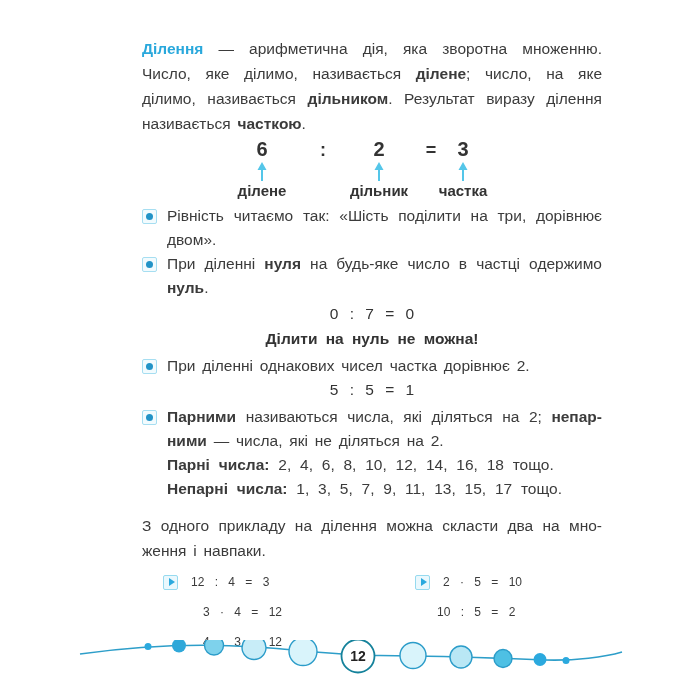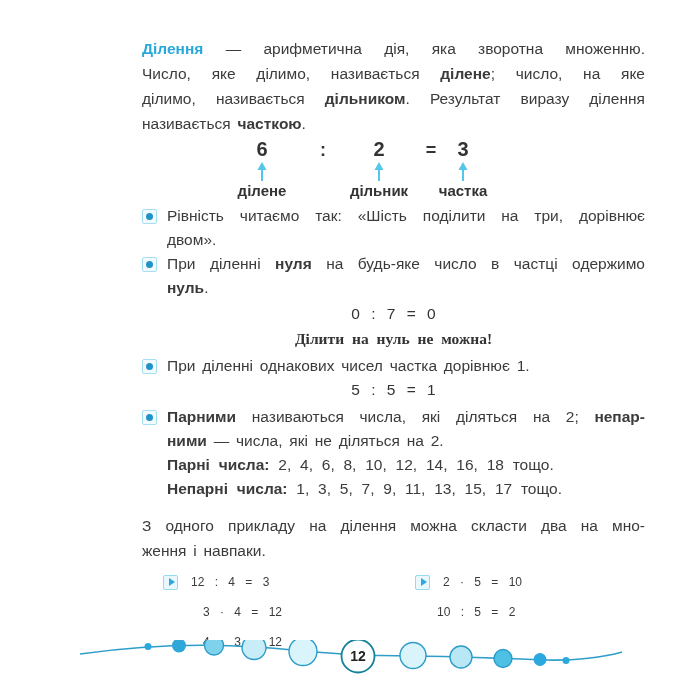--- a/index.html
+++ b/index.html
@@ -2,42 +2,42 @@
 <html><head>
 <meta charset="utf-8">
 <style>
   html,body{margin:0;padding:0;}
   body{
     width:700px;height:700px;position:relative;background:#ffffff;overflow:hidden;
     font-family:"Liberation Sans","DejaVu Sans",sans-serif;
     color:#3b3b3b;font-size:15.5px;
   }
   .page{padding-top:36px;}
-  .content{margin-left:142px;margin-right:55px;}
+  .content{margin-left:142px;margin-right:98px;}
   .b{font-weight:700;}
   .accent{color:#29a8dc;font-weight:700;}
   .tline{line-height:25px;word-spacing:2.5px;}
   .jfull{text-align:justify;text-align-last:justify;}
   
   .diagram{position:relative;height:64px;margin-top:2px;}
   .diagram .dnum{position:absolute;transform:translateX(-50%);font-weight:700;font-size:20px;top:0;line-height:22px;color:#333;}
   .diagram .dop{position:absolute;transform:translateX(-50%);font-weight:700;font-size:18px;top:1px;line-height:22px;color:#333;}
   .diagram .darrow{position:absolute;transform:translateX(-50%);top:24px;}
   .diagram .dlabel{position:absolute;transform:translateX(-50%);top:44px;font-weight:700;font-size:15px;color:#333;}
   
   .bullet{display:flex;margin:0;}
   .bullet .bicon{flex:0 0 13px;width:13px;height:13px;margin-top:5px;margin-right:10px;
     border:1px solid #a6def1;background:#f2fbfe;border-radius:2px;
     display:flex;align-items:center;justify-content:center;}
   .bullet .bicon .dot{width:7px;height:7px;border-radius:50%;background:#2293c7;}
   .bullet .btext{flex:1;min-width:0;}
   .bline{line-height:24px;word-spacing:2.5px;}
   .mt2{margin-top:2px;} .mt4{margin-top:4px;} .mt6{margin-top:6px;} .mt12{margin-top:12px;}
   .ceq{text-align:center;font-weight:400;line-height:19px;word-spacing:7px;color:#333;}
-  .warn{text-align:center;font-weight:700;line-height:19px;word-spacing:4px;color:#333;font-family:Liberation Serif, serif;}
+  .warn{text-align:center;font-weight:700;line-height:19px;word-spacing:4px;color:#333;}
   .numline{line-height:24px;word-spacing:4.5px;}
   
   .examples{display:flex;margin-left:163px;margin-top:4px;}
   .ex-col{width:252px;}
   .ex-col.c2{width:auto;}
   .ex-row{display:flex;align-items:center;height:30px;word-spacing:7px;color:#3b3b3b;font-size:12px;}
   .ex-row .play{flex:0 0 13px;width:13px;height:13px;margin-right:13px;
     border:1px solid #96daef;background:#eaf8fd;border-radius:2px;
     display:flex;align-items:center;justify-content:center;}
   .ex-row .play .tri{width:0;height:0;border-left:6px solid #2ba9de;border-top:4px solid transparent;border-bottom:4px solid transparent;margin-left:2px;}
@@ -109,21 +109,21 @@
     </div>
 
     <div class="ceq mt4">0 : 7 = 0</div>
     <div class="warn mt6">Ділити на нуль не можна!</div>
 
     <div class="bullet mt6">
       <span class="bicon">
           <span class="dot"></span>
         </span>
       <div class="btext">
-        <div class="bline">При діленні однакових чисел частка дорівнює 1.</div>
+        <div class="bline">При діленні однакових чисел частка дорівнює 2.</div>
       </div>
     </div>
 
     <div class="ceq mt2">5 : 5 = 1</div>
 
     <div class="bullet mt6">
       <span class="bicon">
           <span class="dot"></span>
         </span>
       <div class="btext">

